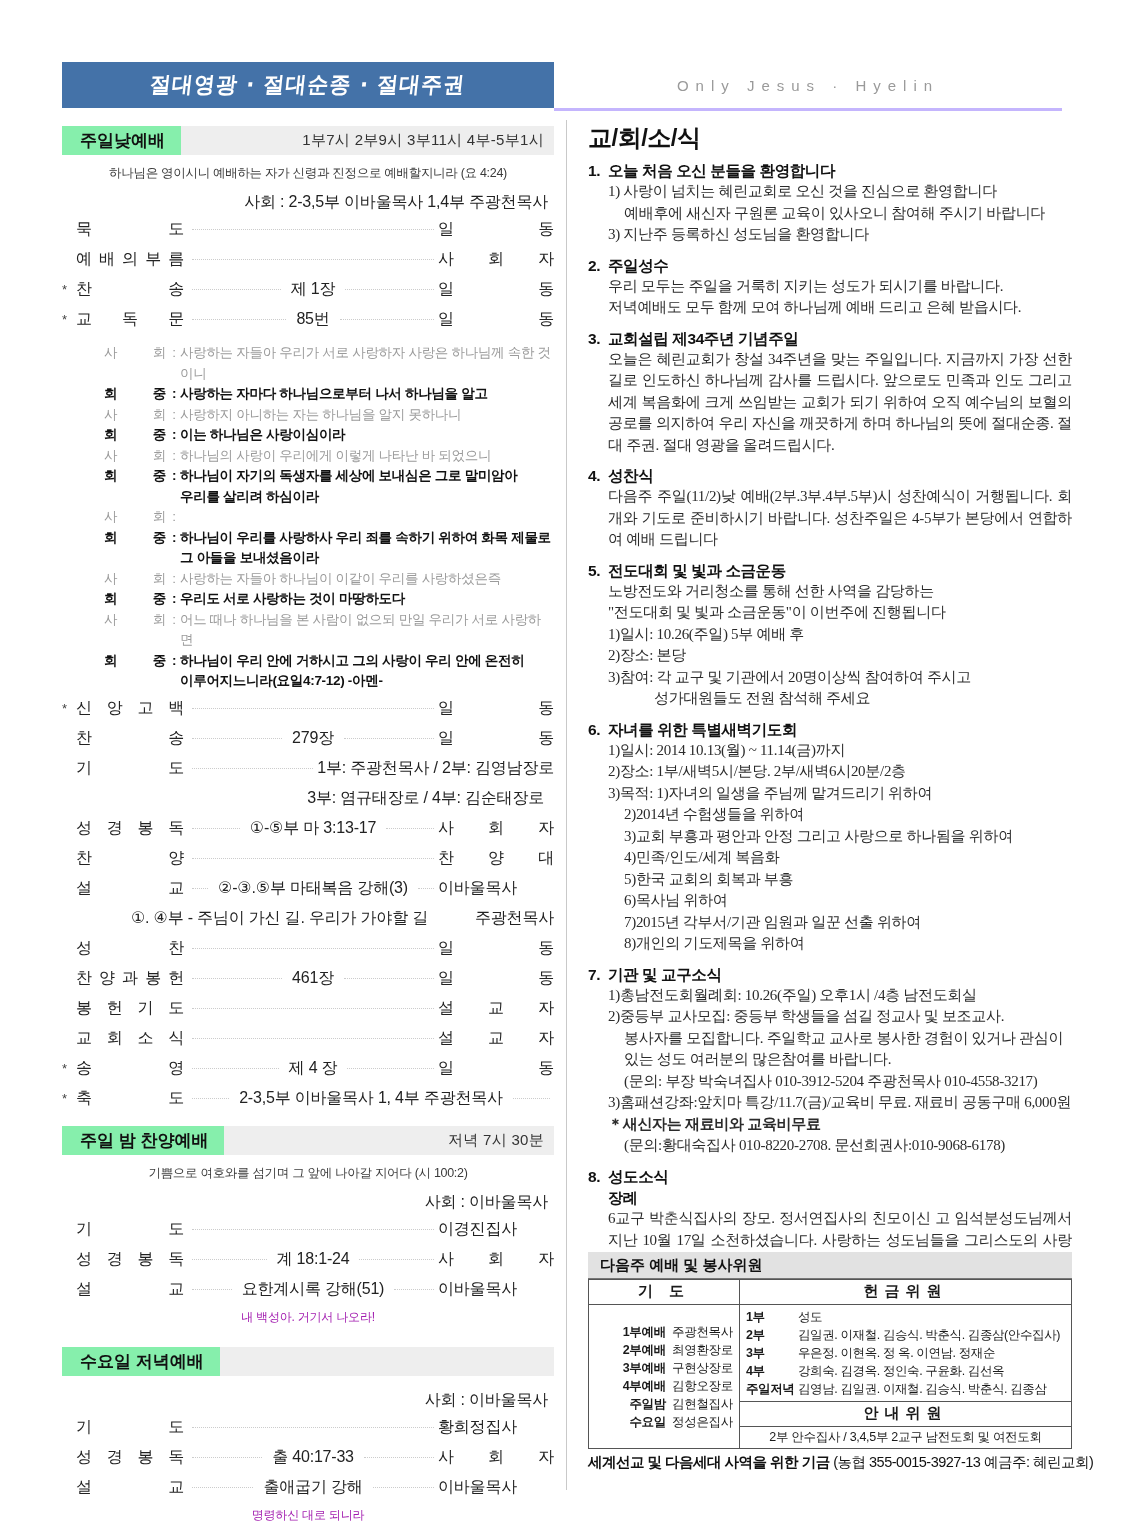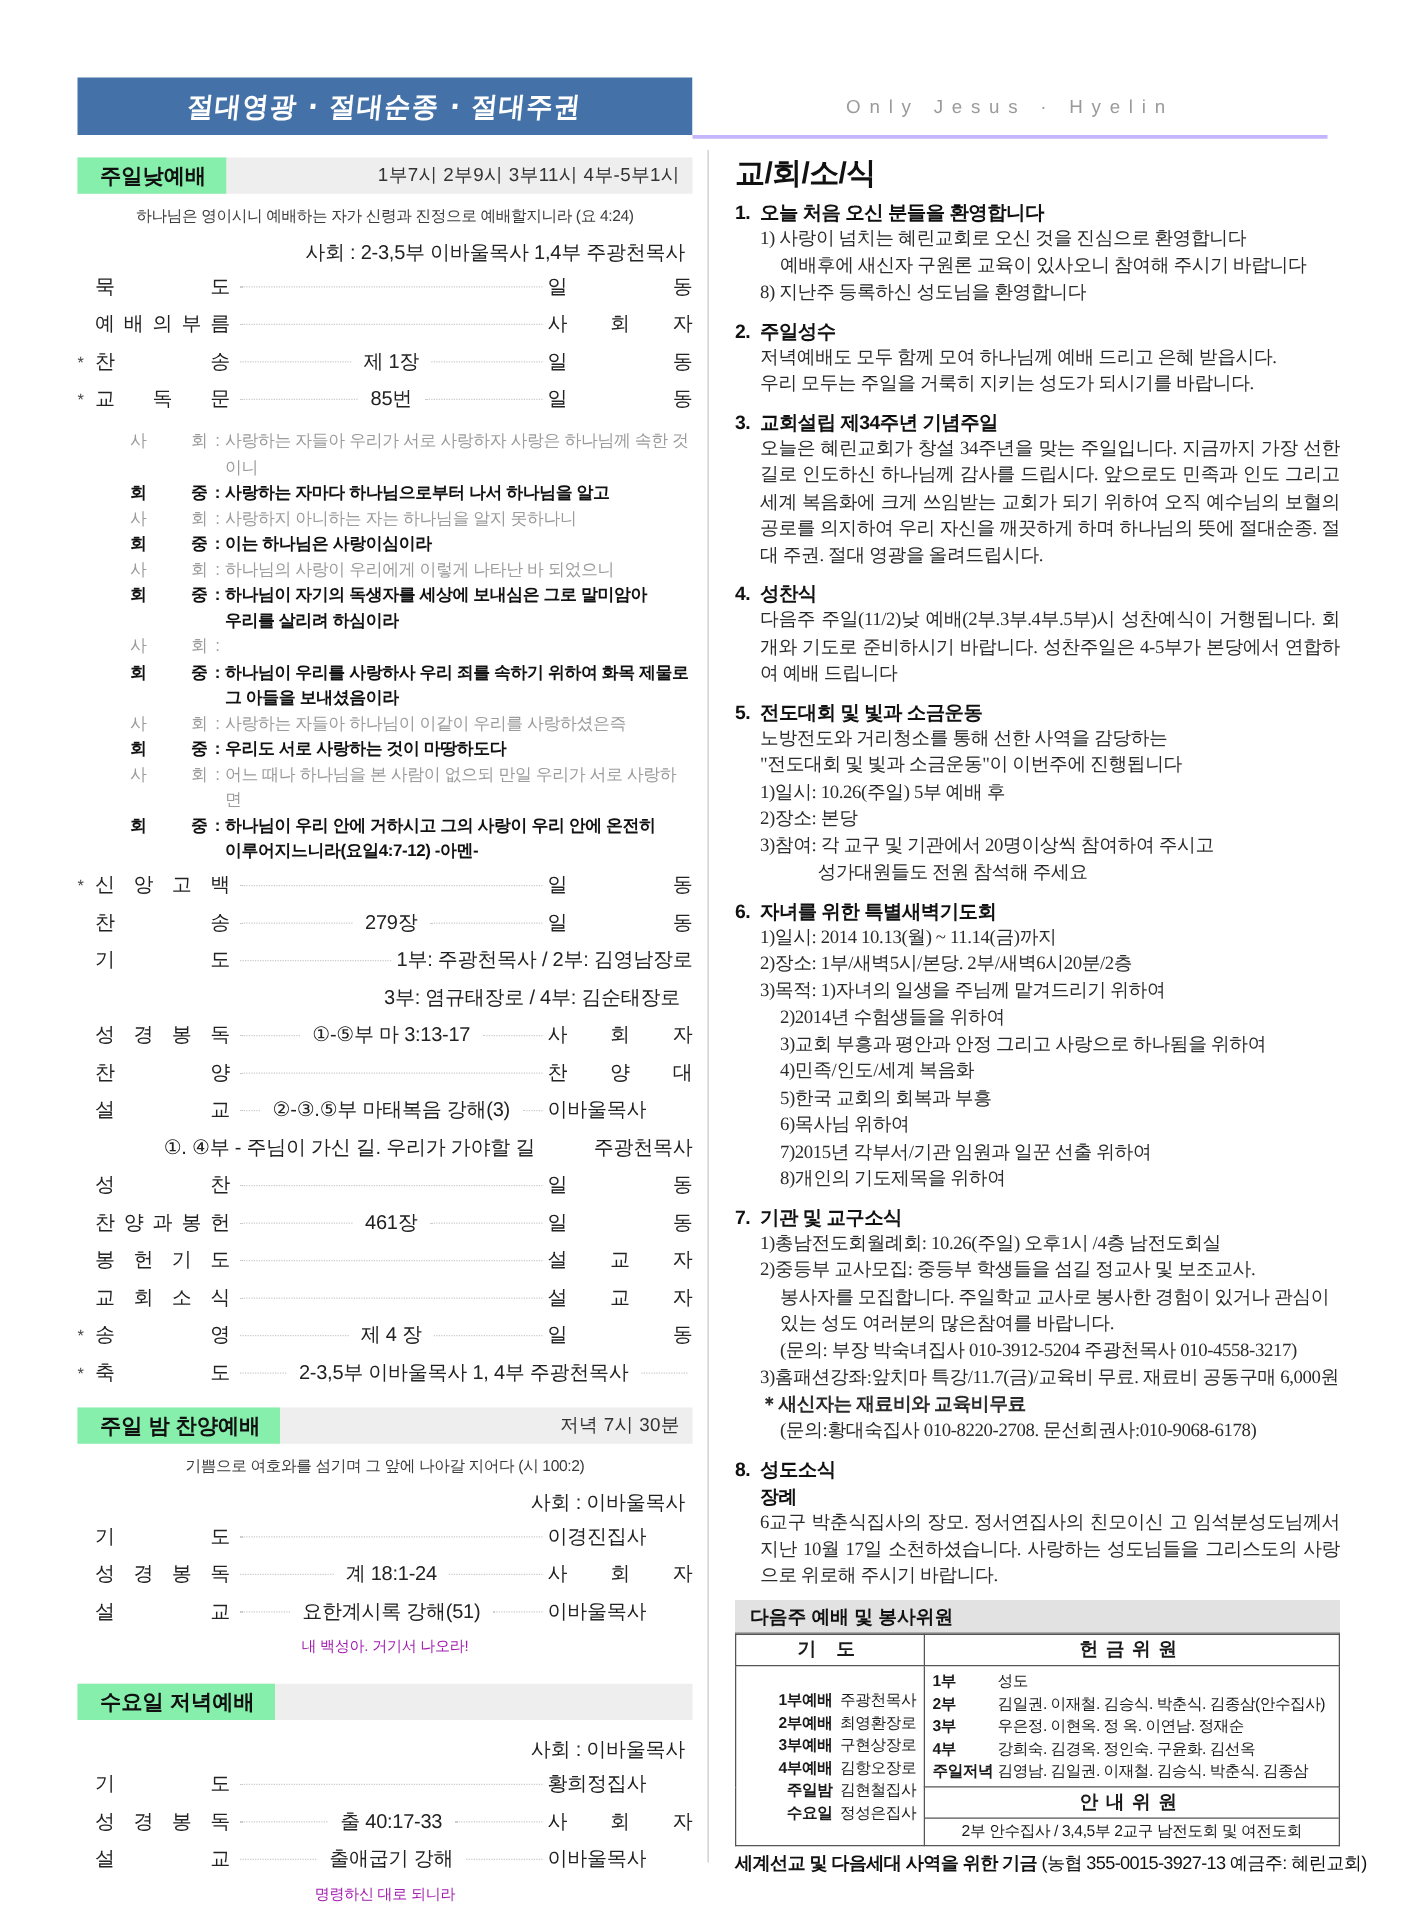--- a/index.html
+++ b/index.html
@@ -252,21 +252,21 @@
   }
   .notice-body .just { text-align: justify; }
   .notice-body .ind1 { padding-left: 16px; display: block; }
   .notice-body .ind2 { padding-left: 46px; display: block; }
   .notice-body .ctr { text-align: left; display: block; font-weight: bold; }
 
   
   .duty-wrap {
     position: absolute;
     left: 588px;
-    top: 1280px;
+    top: 1252px;
     width: 484px;
   }
   .duty-head {
     background: #e2e2e2;
     height: 26px;
     display: flex;
     align-items: center;
     padding-left: 12px;
     font-size: 15px;
     font-weight: bold;
@@ -793,31 +793,31 @@
     <div class="notice-title">교/회/소/식</div>
     <div id="notices">
         <div class="notice-item">
           <div class="notice-head">
             <span class="notice-num">1.</span>
             <span>오늘 처음 오신 분들을 환영합니다</span>
           </div>
           <div class="notice-body">
             <span class="" style="display: block;">1) 사랑이 넘치는 혜린교회로 오신 것을 진심으로 환영합니다</span>
             <span class="ind1">예배후에 새신자 구원론 교육이 있사오니 참여해 주시기 바랍니다</span>
-            <span class="" style="display: block;">8) 지난주 등록하신 성도님을 환영합니다</span>
+            <span class="" style="display: block;">3) 지난주 등록하신 성도님을 환영합니다</span>
           </div>
         </div>
         <div class="notice-item">
           <div class="notice-head">
             <span class="notice-num">2.</span>
             <span>주일성수</span>
           </div>
           <div class="notice-body">
+            <span class="" style="display: block;">우리 모두는 주일을 거룩히 지키는 성도가 되시기를 바랍니다.</span>
             <span class="" style="display: block;">저녁예배도 모두 함께 모여 하나님께 예배 드리고 은혜 받읍시다.</span>
-            <span class="" style="display: block;">우리 모두는 주일을 거룩히 지키는 성도가 되시기를 바랍니다.</span>
           </div>
         </div>
         <div class="notice-item">
           <div class="notice-head">
             <span class="notice-num">3.</span>
             <span>교회설립 제34주년 기념주일</span>
           </div>
           <div class="notice-body">
             <div class="just">오늘은 혜린교회가 창설 34주년을 맞는 주일입니다. 지금까지 가장 선한 길로 인도하신 하나님께 감사를 드립시다. 앞으로도 민족과 인도 그리고 세계 복음화에 크게 쓰임받는 교회가 되기 위하여 오직 예수님의 보혈의 공로를 의지하여 우리 자신을 깨끗하게 하며 하나님의 뜻에 절대순종. 절대 주권. 절대 영광을 올려드립시다.</div>
           </div>

